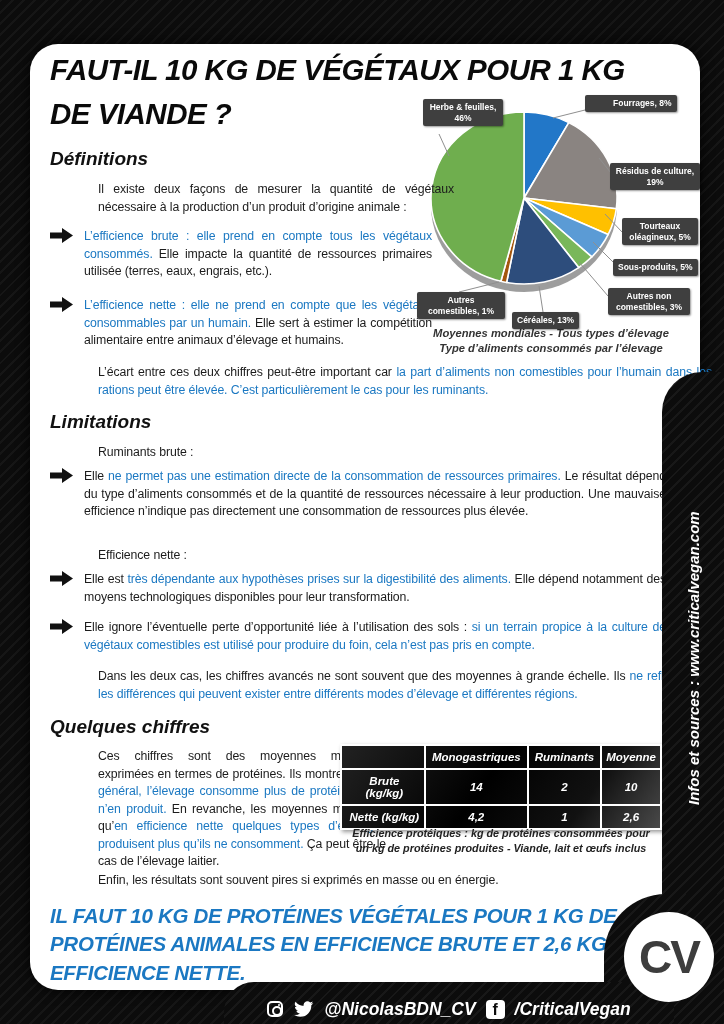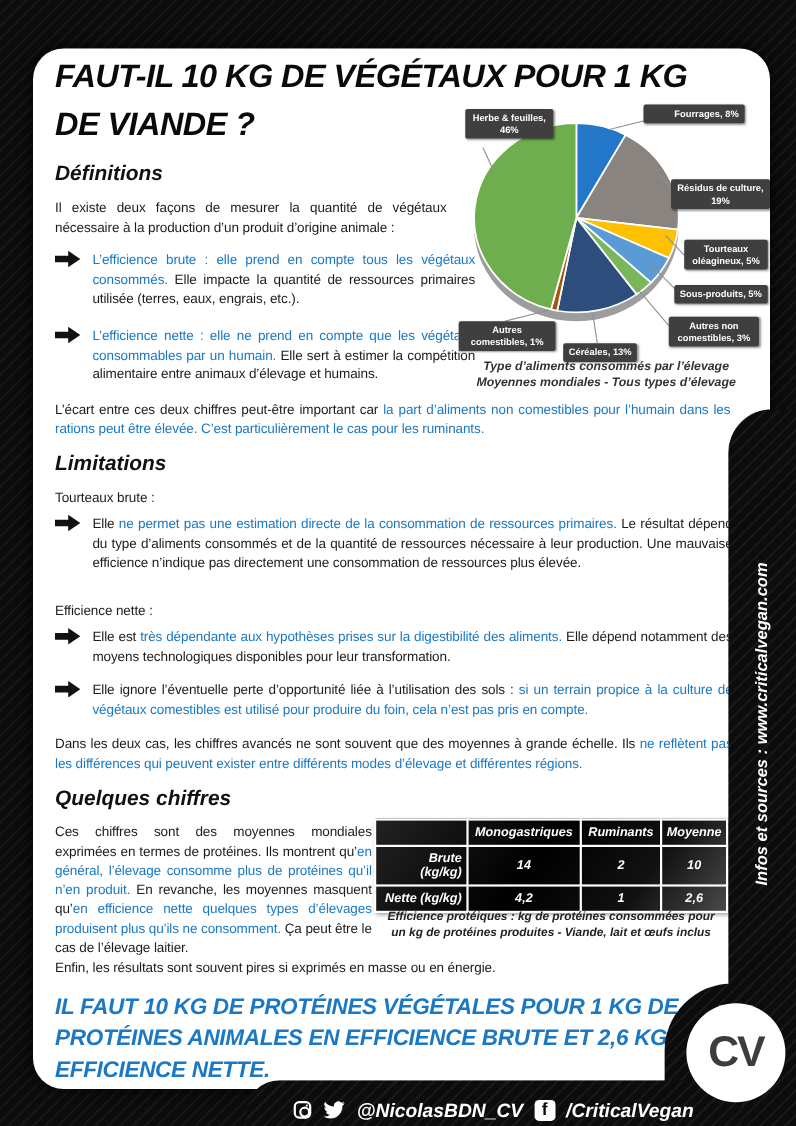--- a/index.html
+++ b/index.html
@@ -31,21 +31,21 @@
   .title {
     position:absolute; left:50px; top:48px; width:612px;
     font-size:29.5px; font-weight:bold; font-style:italic; color:#0a0a0a;
     line-height:1.48; letter-spacing:-0.5px;
   }
   .h2 {
     position:absolute; font-size:19px; font-weight:bold; font-style:italic; color:#111;
   }
   .body-text {
     position:absolute; font-size:12.3px; color:#1c1c1c; line-height:1.43;
-    text-align:justify; letter-spacing:-0.1px;
+    text-align:justify; letter-spacing:-0.1px;margin-left:48px;
   }
   .blue { color:var(--blue); }
   .bullet { position:absolute; display:flex; gap:11px; }
   .bullet .btext {
     font-size:12.3px; color:#1c1c1c; line-height:1.43; text-align:justify; letter-spacing:-0.1px;
   }
   .arrow { flex:0 0 23px; height:15px; }
   .arrow svg { display:block; }
   
   .chart { position:absolute; left:393px; top:86px; width:316px; height:276px; }
@@ -64,21 +64,21 @@
   .dtable {
     position:absolute; left:340px; top:744px; width:322px;
     border-collapse:collapse;
     background:linear-gradient(125deg,#222 0%,#000 45%,#111 75%,#4a4a4a 100%);
     box-shadow:2px 2px 4px rgba(0,0,0,0.4);
   }
   .dtable td, .dtable th {
     border:2px solid #fff; color:#fff; font-size:11.5px; font-weight:bold; font-style:italic;
     padding:5px 4px; text-align:center;
   }
-  .dtable td.rowlabel { text-align:right; padding-left:7px; }
+  .dtable td.rowlabel { text-align:center; padding-left:7px; }
   .tcaption {
     position:absolute; left:348px; top:826px; width:306px; text-align:center;
     font-size:10.8px; font-weight:bold; font-style:italic; color:#222; line-height:1.35;
   }
   .conclusion {
     position:absolute; left:50px; top:902px; width:592px;
     font-size:20.5px; font-weight:bold; font-style:italic; color:var(--blue);
     line-height:1.38; letter-spacing:-0.3px;
   }
   .logo-bulge {
@@ -110,21 +110,21 @@
   }
   .fb {
     width:19px; height:19px; background:#fff; border-radius:4px; position:relative;
     color:#0c0c0c; font-weight:bold; font-size:16px;
     display:flex; align-items:flex-end; justify-content:center; overflow:hidden;
     font-style:normal;
   }
   .cv-logo {
     position:absolute; left:624px; top:912px; width:90px; height:90px; border-radius:50%;
     background:#fff; display:flex; align-items:center; justify-content:center;
-    color:#3d3d3d; font-weight:bold; font-size:39px; letter-spacing:-2px; z-index:5;
+    color:#3d3d3d; font-weight:bold; font-size:46px; letter-spacing:-2px; z-index:5;
   }
 </style>
 </head>
 <body>
 
 <div class="page">
 
   <div class="card"></div>
 
   <h1 class="title">FAUT-IL 10 KG DE VÉGÉTAUX POUR 1 KG DE VIANDE ?</h1>
@@ -155,22 +155,22 @@
     </svg>
     <div class="plabel" style="left:6px;   top:13px;  width:80px;margin-left:24px;">Herbe &amp; feuilles, 46%</div>
     <div class="plabel nowrap" style="left:192px; top:9px;padding-left:28px;">Fourrages, 8%</div>
     <div class="plabel" style="left:217px; top:77px;  width:90px;">Résidus de culture, 19%</div>
     <div class="plabel" style="left:229px; top:132px; width:76px;">Tourteaux oléagineux, 5%</div>
     <div class="plabel nowrap" style="left:220px; top:173px;">Sous-produits, 5%</div>
     <div class="plabel" style="left:215px; top:202px; width:82px;">Autres non comestibles, 3%</div>
     <div class="plabel nowrap" style="left:119px; top:226px;">Céréales, 13%</div>
     <div class="plabel" style="left:24px;  top:206px; width:88px;">Autres comestibles, 1%</div>
     <div class="chart-caption">
+      <div>Moyennes mondiales - Tous types d’élevage</div>
       <div>Type d’aliments consommés par l’élevage</div>
-      <div>Moyennes mondiales - Tous types d’élevage</div>
     </div>
   </div>
 
   <div class="h2" style="left:50px; top:148px;">Définitions</div>
 
   <p class="body-text" style="left:50px; top:181px; width:356px;">Il existe deux façons de mesurer la quantité de végétaux nécessaire à la production d’un produit d’origine animale :</p>
 
   <div class="bullet" style="left:50px; top:228px; width:382px;">
     <span class="arrow">
       <svg width="23" height="15" viewBox="0 0 23 15">
@@ -186,21 +186,21 @@
           <path d="M0 4.5h12V0l11 7.5L12 15v-4.5H0z" fill="#111"></path>
         </svg>
     </span>
     <p class="btext"><span class="blue">L’efficience nette : elle ne prend en compte que les végétaux consommables par un humain.</span><span> Elle sert à estimer la compétition alimentaire entre animaux d’élevage et humains.</span></p>
   </div>
 
   <p class="body-text" style="left:50px; top:364px; width:614px;"><span>L’écart entre ces deux chiffres peut-être important car </span><span class="blue">la part d’aliments non comestibles pour l’humain dans les rations peut être élevée. C’est particulièrement le cas pour les ruminants.</span></p>
 
   <div class="h2" style="left:50px; top:411px;">Limitations</div>
 
-  <p class="body-text" style="left:50px; top:444px; width:300px; text-align:left;">Tourteaux brute :</p>
+  <p class="body-text" style="left:50px; top:444px; width:300px; text-align:left;">Ruminants brute :</p>
 
   <div class="bullet" style="left:50px; top:468px; width:616px;">
     <span class="arrow">
       <svg width="23" height="15" viewBox="0 0 23 15">
           <path d="M0 4.5h12V0l11 7.5L12 15v-4.5H0z" fill="#111"></path>
         </svg>
     </span>
     <p class="btext"><span>Elle </span><span class="blue">ne permet pas une estimation directe de la consommation de ressources primaires.</span><span> Le résultat dépend du type d’aliments consommés et de la quantité de ressources nécessaire à leur production. Une mauvaise efficience n’indique pas directement une consommation de ressources plus élevée.</span></p>
   </div>
 

